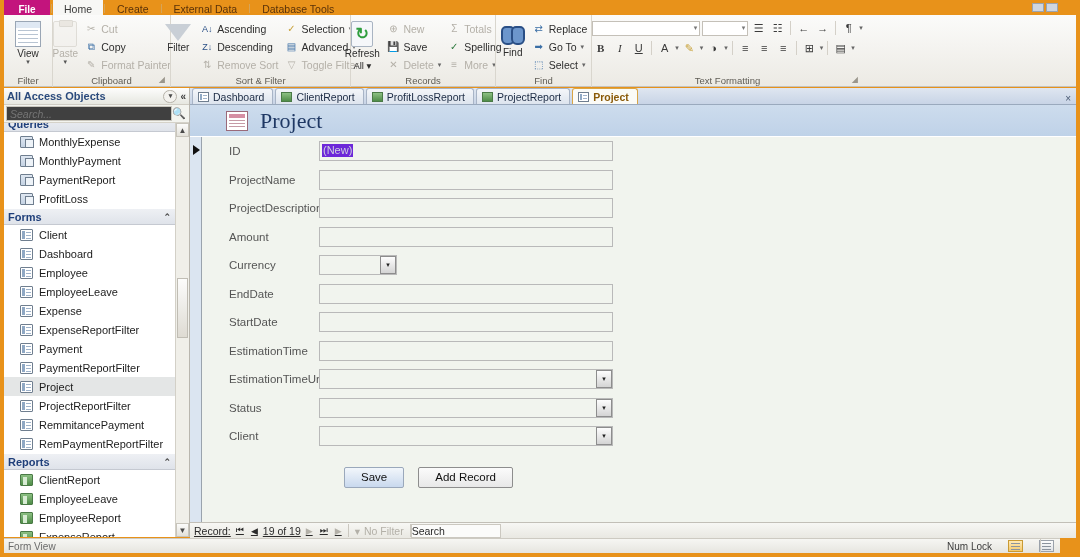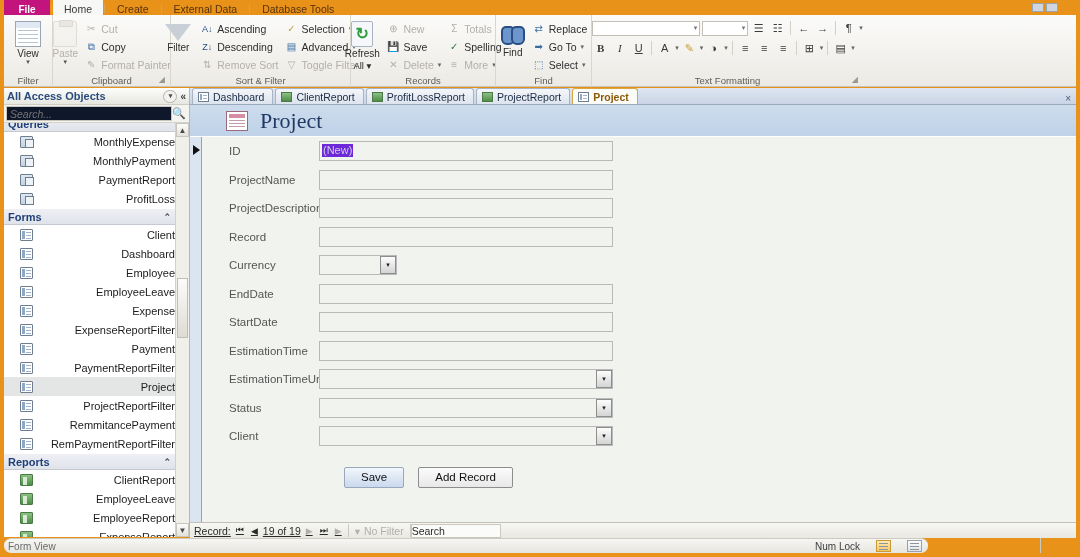--- a/index.html
+++ b/index.html
@@ -108,39 +108,39 @@
   .nav-head .rbtn { width: 14px; height: 13px; border: 1px solid #b6b2a9;
                     border-radius: 7px; background: #f3f2ee; font-size: 7px;
                     display: flex; align-items: center; justify-content: center;
                     color: #4a4a4a; margin-right: 3px; }
   .nav-head .chev { font-size: 10px; color: #3a3a3a; }
   .nav-search {
     height: 18px; background: #f3f4ef; border-bottom: 1px solid #d5d2c9;
     display: flex; align-items: center; padding: 0 2px;
   }
   .nav-search input {
-    flex: 1; height: 15px; border: 1px solid #c9c6bd; background: #0f172a;
+    flex: 1; height: 15px; border: 1px solid #c9c6bd; background: #404040;
     font-size: 10.5px; font-style: italic; color: #8b8b8b;
     font-family: "Liberation Sans", sans-serif; padding: 0 3px;
   }
   .nav-search .mag { width: 15px; text-align: center; color: #2a4a7c; font-size: 11px; }
 
   .nav-list { flex: 1; position: relative; overflow: hidden; background: #fff; }
   .nav-scroll { position: absolute; left: 0; top: 0; right: 14px; bottom: 0; overflow: hidden; }
   .grp-hdr {
     height: 17px; background: linear-gradient(#eef0f4, #dfe3ea);
     border-top: 1px solid #fff; border-bottom: 1px solid #c5c9d1;
     display: flex; align-items: center; padding: 0 4px;
     font-size: 11px; font-weight: bold; color: #1f3f7a;
   }
   .grp-hdr .t { flex: 1; }
   .grp-hdr .cc { font-size: 9px; color: #4a4a4a; }
   .nav-item {
     height: 19px; display: flex; align-items: center; gap: 6px;
-    padding-left: 16px; font-size: 11px; color: #1c1c1c; background: #fff; justify-content: space-between;
+    padding-left: 16px; font-size: 11px; color: #1c1c1c; background: #fff;
   }
   .nav-item.sel { background: #e4e6e6; }
   .ni-ico { width: 13px; height: 12px; flex: 0 0 13px; position: relative;
             border: 1px solid #6f7e8f; border-radius: 1px; background: #fff; }
   .ni-ico.query { background: linear-gradient(#dfe7f1,#c4d2e3); }
   .ni-ico.query:after { content: ""; position: absolute; left: 4px; top: 2px; width: 7px; height: 7px;
                         border: 1px solid #6f7e8f; background: #eef3f8; }
   .ni-ico.form { background: #fff; }
   .ni-ico.form:before { content:""; position:absolute; left:1px; top:1px; width:3px; height:8px; background:#8fa8c4;}
   .ni-ico.form:after { content:""; position:absolute; left:5px; top:2px; right:1px; height:1px; background:#9fb3cb;
@@ -236,24 +236,24 @@
   }
   .rn-cell { display: flex; align-items: center; gap: 3px; padding: 0 4px; height: 15px; text-decoration: underline; }
   .rn-btn { font-size: 9px; color: #2b2b2b; padding: 0 2px; }
   .rn-btn.dim { color: #b3b0a8; }
   .rn-sep { width: 1px; height: 13px; background: #cbc8c0; }
   .rn-filter { display: flex; align-items: center; gap: 4px; color: #b3b0a8; padding: 0 6px; }
   .rn-search { border: 1px solid #cbc8c0; background: #fbfbfa; height: 14px;
                width: 90px; display: flex; align-items: center; color: #2a2a2a; }
 
   .statusbar {
-    position: absolute; left: 4px; top: 538px; width: 924px; height: 15px;
+    position: absolute; left: 4px; top: 538px; width: 1056px; height: 15px;
     background: linear-gradient(#f6f6f3, #e6e5df);
     border-top: 1px solid #cdcac2;
-    display: flex; align-items: center; font-size: 10px; color: #3d3d3d; border-radius: 7px;
+    display: flex; align-items: center; font-size: 10px; color: #3d3d3d;
   }
   .sb-left { padding-left: 4px; color: #6a6a6a; }
   .sb-right { margin-left: auto; display: flex; align-items: center; gap: 16px; padding-right: 6px; }
   .sb-vbtn { width: 15px; height: 12px; border: 1px solid #9aa1aa;
              background: linear-gradient(#fdfdfd, #dfe2e6); position: relative; }
   .sb-vbtn.on { background: linear-gradient(#ffe9b5, #f5c969); border-color: #c99a33; }
   .sb-vbtn:after { content:""; position:absolute; left:2px; top:2px; right:2px; height:1px;
                    background:#8b939d; box-shadow: 0 3px 0 #8b939d, 0 6px 0 #8b939d; }
 
   .divider-v { position: absolute; left: 1040px; top: 538px; width: 1px; height: 15px; background: #cdcac2; }
@@ -635,21 +635,21 @@
           </div>
           <div class="frow">
             <div class="flabel">ProjectName</div>
             <div class="fctl txt"></div>
           </div>
           <div class="frow">
             <div class="flabel">ProjectDescription</div>
             <div class="fctl txt"></div>
           </div>
           <div class="frow">
-            <div class="flabel">Record</div>
+            <div class="flabel">Amount</div>
             <div class="fctl txt"></div>
           </div>
           <div class="frow">
             <div class="flabel">Currency</div>
             <div class="fctl combo narrow">
               <div class="cbo-in"></div>
               <div class="cbo-btn">▾</div>
             </div>
           </div>
           <div class="frow">

